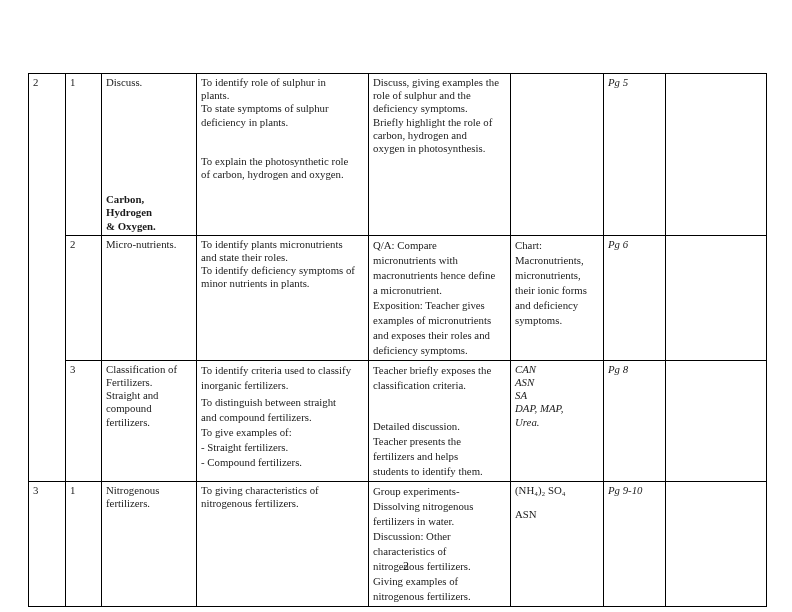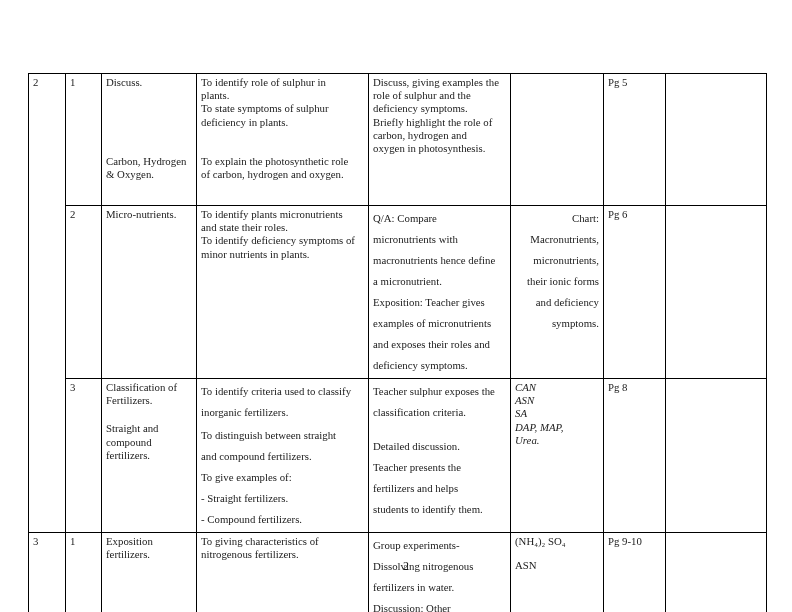--- a/index.html
+++ b/index.html
@@ -35,36 +35,37 @@
     line-height: 13.2px;
     overflow: hidden;
   }
   tr.r1 { height: 132px; }
   tr.r2 { height: 106px; }
   tr.r3 { height: 98px; }
   tr.r4 { height: 109px; }
   td.num { padding-left: 5px; }
   td.pg {
     vertical-align: middle;
+    font-style: italic;
     padding-left: 7px;
   }
   .txt {
     white-space: pre-line;
     margin: 0;
   }
-  .dense .txt, .txt.dense { line-height: 21px; }
+  .dense .txt, .txt.dense { line-height: 15px; }
   
-  .gap-topic1      { margin-top: 66px; }
+  .gap-topic1      { margin-top: 104px; font-weight: bold; }
   .gap-obj1        { margin-top: 26px; }
   .gap-act1        { }
-  .gap-topic3      { margin-top: 15px; }
+  .gap-topic3      { }
   .gap-obj3        { margin-top: 2px; }
-  .gap-act3        { margin-top: 13px; }
+  .gap-act3        { margin-top: 26px; }
   .gap-mat4        { margin-top: 11px; }
-  td.mat2 { padding-top: 22px; text-align: right; }
+  td.mat2 { padding-top: 22px; }
   td.mat3 { padding-top: 29px; font-style: italic; }
   .page-number {
     position: absolute;
     left: 403px;
     top: 559px;
     font-size: 12px;
     line-height: 14px;
   }
 </style>
 </head>
@@ -177,21 +178,21 @@
       <td class="dense">
         <div class="txt">To identify criteria used to classify
 inorganic fertilizers.</div>
         <div class="txt gap-obj3">To distinguish between straight
 and compound fertilizers.
 To give examples of:
 - Straight fertilizers.
 - Compound fertilizers.</div>
       </td>
       <td class="dense">
-        <div class="txt">Teacher sulphur exposes the
+        <div class="txt">Teacher briefly exposes the
 classification criteria.</div>
         <div class="txt gap-act3">Detailed discussion.
 Teacher presents the
 fertilizers and helps
 students to identify them.</div>
       </td>
       <td class="mat3">
         <div class="txt">CAN
 ASN
 SA
@@ -207,21 +208,21 @@
     </tr>
 
     <tr class="r4">
       <td class="num">
         <div class="txt">3</div>
       </td>
       <td class="num">
         <div class="txt">1</div>
       </td>
       <td>
-        <div class="txt">Exposition
+        <div class="txt">Nitrogenous
 fertilizers.</div>
       </td>
       <td>
         <div class="txt">To giving characteristics of
 nitrogenous fertilizers.</div>
       </td>
       <td class="dense">
         <div class="txt">Group experiments-
 Dissolving nitrogenous
 fertilizers in water.

